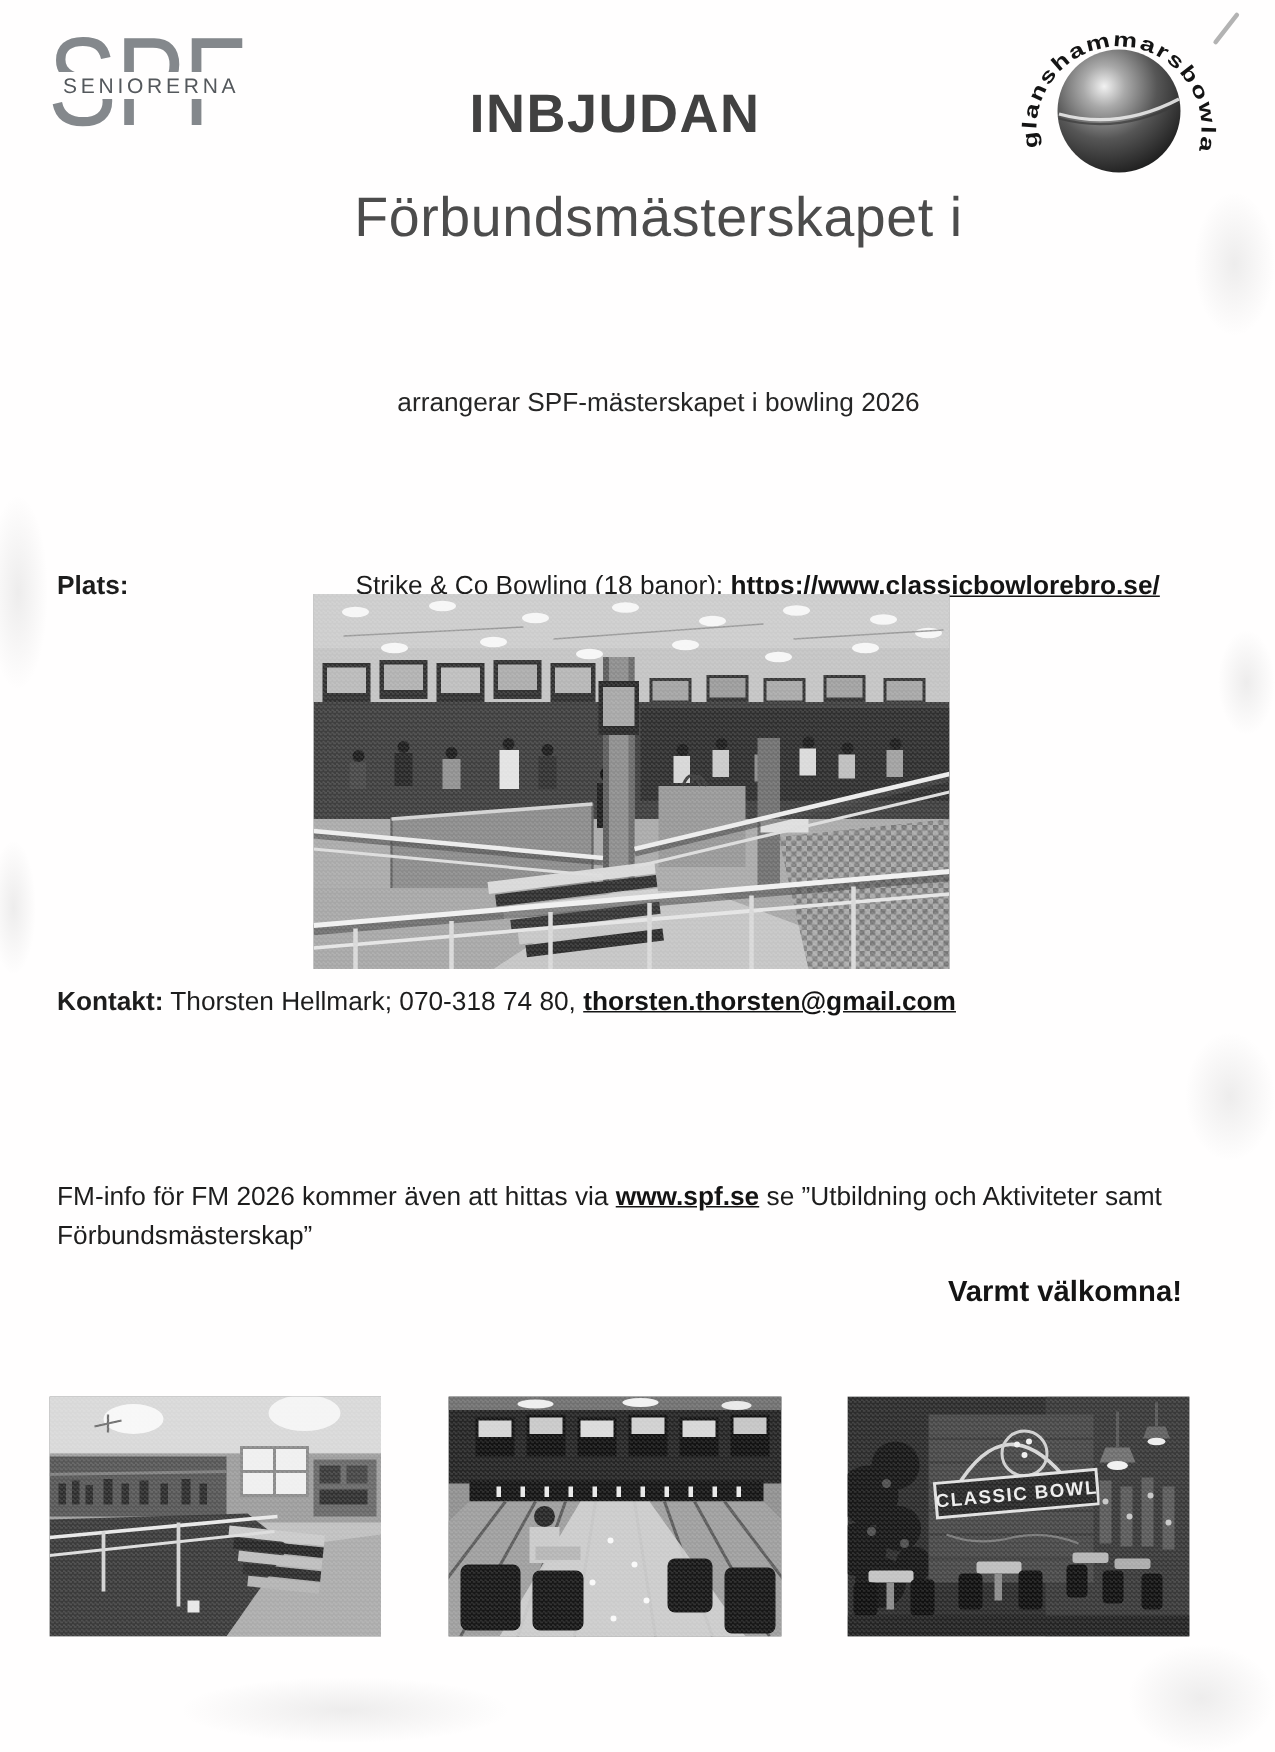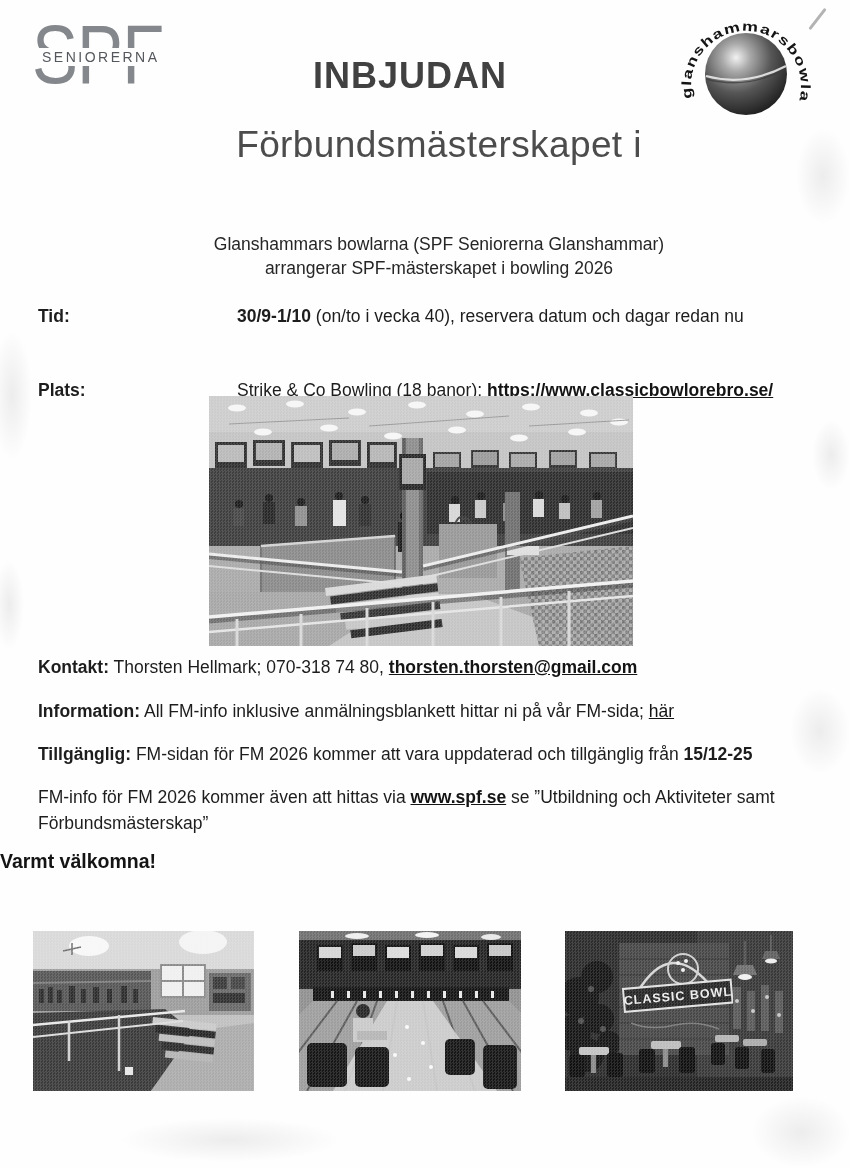--- a/index.html
+++ b/index.html
@@ -31,21 +31,21 @@
   .subtitle{font-size:17.5px; color:#262626;}
   .s1{top:234px;} .s2{top:258px;}
 
   
   .para{position:absolute; left:38px; width:778px; font-size:17.5px; line-height:22px; white-space:nowrap;}
   .para.wrap{white-space:normal;}
   .detail-label{display:inline-block; width:199px; font-weight:700;}
   .b{font-weight:700;}
   a.lnk{color:#141414; text-decoration:underline; cursor:pointer;}
   a.lnk.b{font-weight:700;}
-  .closing{top:850px; left:0; right:62px; position:absolute; text-align:left;
+  .closing{top:850px; left:0; right:62px; position:absolute; text-align:right;
     font-size:19.5px; font-weight:700; color:#141414;}
 
   
   .photo{position:absolute; overflow:hidden; background:#9a9a9a;}
   .photo svg{display:block; width:100%; height:100%;}
   .photo::after{
     content:""; position:absolute; inset:0; pointer-events:none; opacity:.22;
     background-image:repeating-conic-gradient(rgba(255,255,255,.55) 0% 25%, rgba(0,0,0,0) 0% 50%);
     background-size:3px 3px;
   }
@@ -86,26 +86,22 @@
       <circle cx="74" cy="66" r="41" fill="url(#ballGrad)"></circle>
       <path d="M 34,68 Q 74,79 114,58" stroke="#e9e9e9" stroke-width="2.2" fill="none" opacity=".9"></path>
       <path d="M 34,71 Q 74,82 114,61" stroke="#3a3a3a" stroke-width="1.4" fill="none" opacity=".7"></path>
       <text font-size="13.5" font-weight="bold" fill="#141414" letter-spacing="1">
         <textPath href="#ringPath" startOffset="6" textLength="232" lengthAdjust="spacingAndGlyphs">glanshammarsbowlarna</textPath>
       </text>
     </svg>
   </div>
 
   <div class="center doc-title t1">Förbundsmästerskapet i</div>
-  <div class="center subtitle s1">Glanshammars bowlarna (SPF Seniorerna Glanshammar)</div>
   <div class="center subtitle s2">arrangerar SPF-mästerskapet i bowling 2026</div>
 
-  <div class="para" style="top:305px;">
-    <span class="detail-label">Tid:</span><span class="b">30/9-1/10</span><span> (on/to i vecka 40), reservera datum och dagar redan nu</span>
-  </div>
   <div class="para" style="top:350px;margin-top:29px;">
     <span class="detail-label">Plats:</span><span>Strike &amp; Co Bowling (18 banor); </span><a class="lnk b">https://www.classicbowlorebro.se/</a>
   </div>
 
   <div class="photo main-photo" role="img" aria-label="Bowling hall interior with scoring monitors, crowd and metal railings">
     <svg viewBox="0 0 424 250" preserveAspectRatio="none">
       <defs>
         <pattern id="hatchP" width="7" height="7" patternUnits="userSpaceOnUse">
           <rect width="7" height="7" fill="#a8a8a8"></rect>
           <rect x="0" y="0" width="3.5" height="3.5" fill="#6e6e6e"></rect>
@@ -229,26 +225,20 @@
           <line x1="224" y1="206" x2="224" y2="250"></line>
         <line x1="292" y1="201" x2="292" y2="250"></line>
           <line x1="360" y1="195" x2="360" y2="250"></line>
       </g>
     </svg>
   </div>
 
   <div class="para" style="top:656px;">
     <span class="b">Kontakt:</span><span> Thorsten Hellmark; 070-318 74 80, </span><a class="lnk b">thorsten.thorsten@gmail.com</a>
   </div>
-  <div class="para" style="top:700px;">
-    <span class="b">Information:</span><span> All FM-info inklusive anmälningsblankett hittar ni på vår FM-sida; </span><a class="lnk">här</a>
-  </div>
-  <div class="para" style="top:743px;">
-    <span class="b">Tillgänglig:</span><span> FM-sidan för FM 2026 kommer att vara uppdaterad och tillgänglig från </span><span class="b">15/12-25</span>
-  </div>
   <div class="para wrap" style="top:784px; width:772px; line-height:26px;">
     <span>FM-info för FM 2026 kommer även att hittas via </span><a class="lnk b">www.spf.se</a><span> se ”Utbildning och Aktiviteter samt Förbundsmästerskap”</span>
   </div>
 
   <div class="closing">Varmt välkomna!</div>
 
   <div class="photo thumb1" role="img" aria-label="Bowling centre entrance area with stairs and railing">
     <svg viewBox="0 0 221 160" preserveAspectRatio="none">
       <rect width="221" height="160" fill="#bfbfbf"></rect>
       <rect width="221" height="38" fill="#d8d8d8"></rect>

